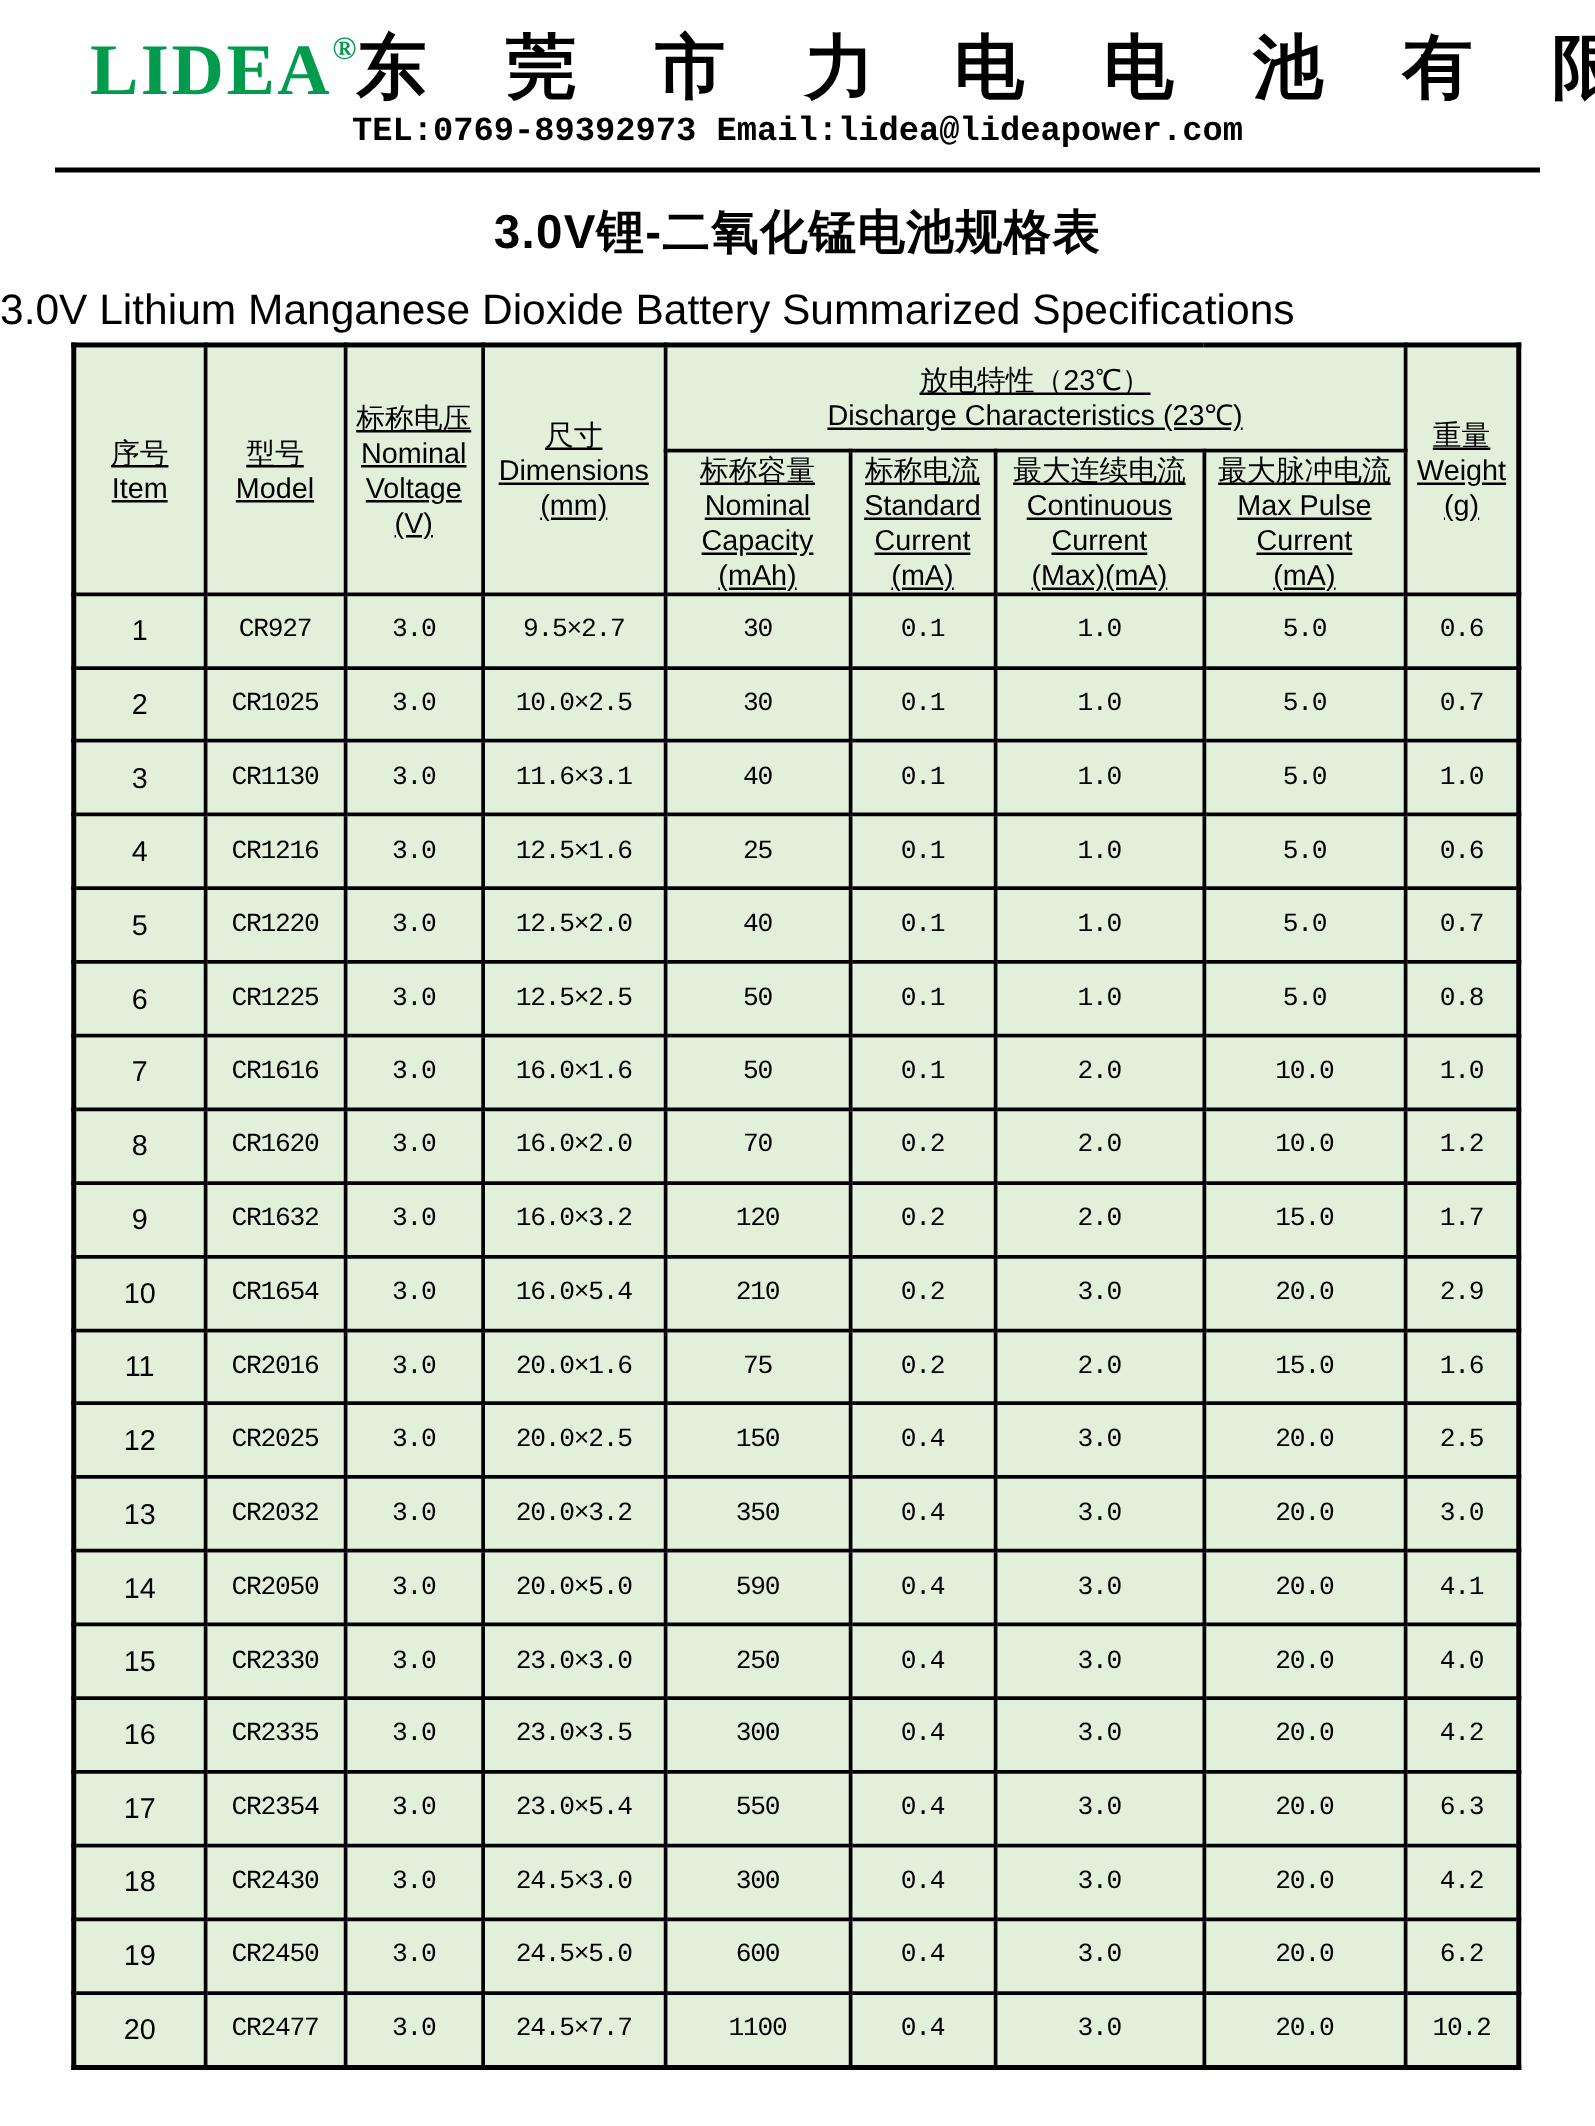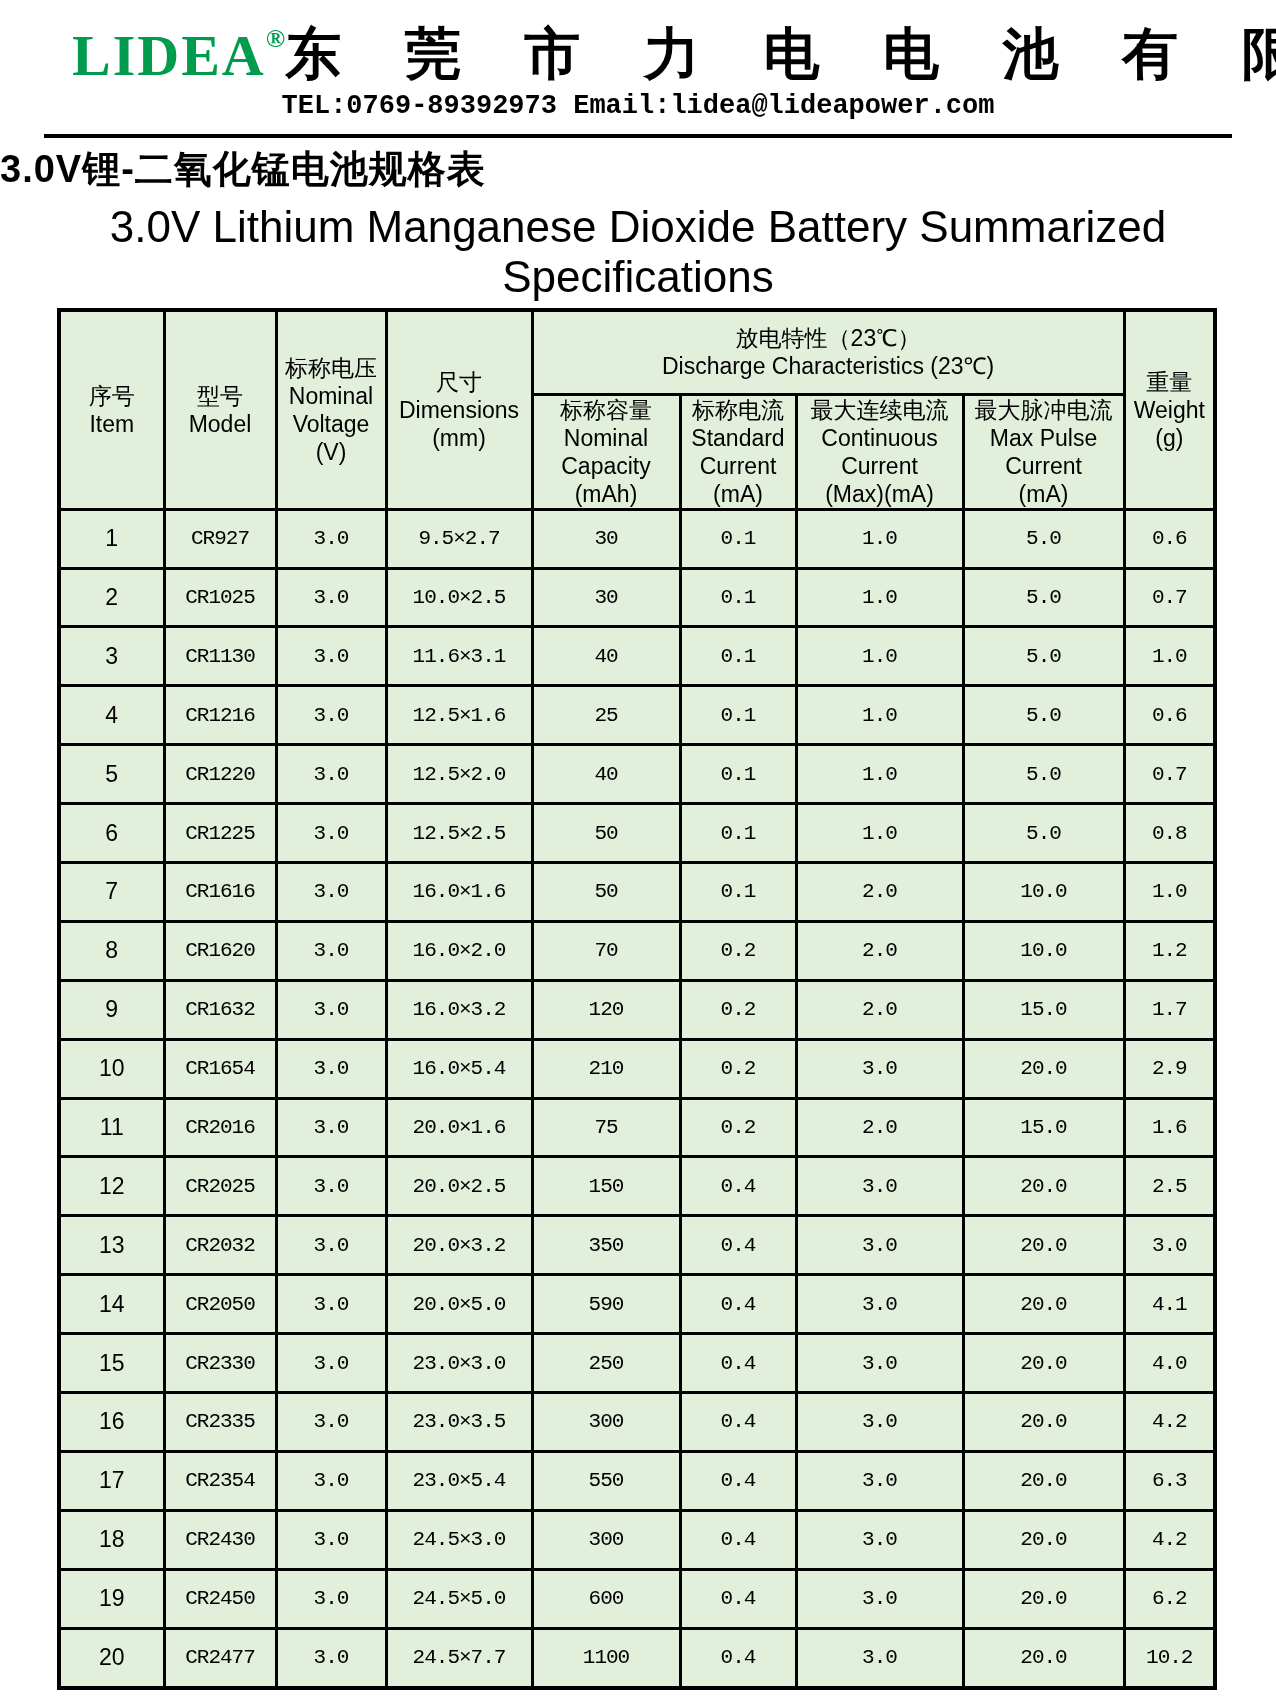--- a/index.html
+++ b/index.html
@@ -47,31 +47,31 @@
     font-weight:600;
     margin-top:6px;
     letter-spacing:0px;
   }
   .rule {
     height:4px; background:#000;
     margin:13px 44px 0 44px;
   }
   
   .title-zh {
-    text-align:left;
+    text-align:center;
     font-size:38px;
     font-weight:600;
-    margin-top:6px;
+    margin-top:22px;
     letter-spacing:1px;
   }
   .title-en {
-    text-align:center;
-    font-size:44px;
+    text-align:left;
+    font-size:34px;
     font-weight:400;
-    margin-top:7px;
+    margin-top:18px;
     letter-spacing:0px;
   }
   
   table.spec {
     border-collapse:collapse;
     table-layout:fixed;
     margin:6px 0 0 57px;
     width:1156px;
     border:4px solid #000;
   }
@@ -81,21 +81,21 @@
     text-align:center;
     vertical-align:middle;
     padding:0 2px;
     overflow:hidden;
   }
   table.spec th {
     font-weight:400;
     font-size:23px;
     line-height:1.22;
   }
-  .hl { display:block; }
+  .hl { display:block;text-decoration:underline; }
   tr.h1 { height:84px; }
   tr.h2 { height:100px; }
   td.c0 {
     font-family:"Liberation Sans", sans-serif;
     font-size:23px;
     height:55.9px;
   }
   td.cv {
     font-family:"Liberation Mono", monospace;
     font-size:21px;

